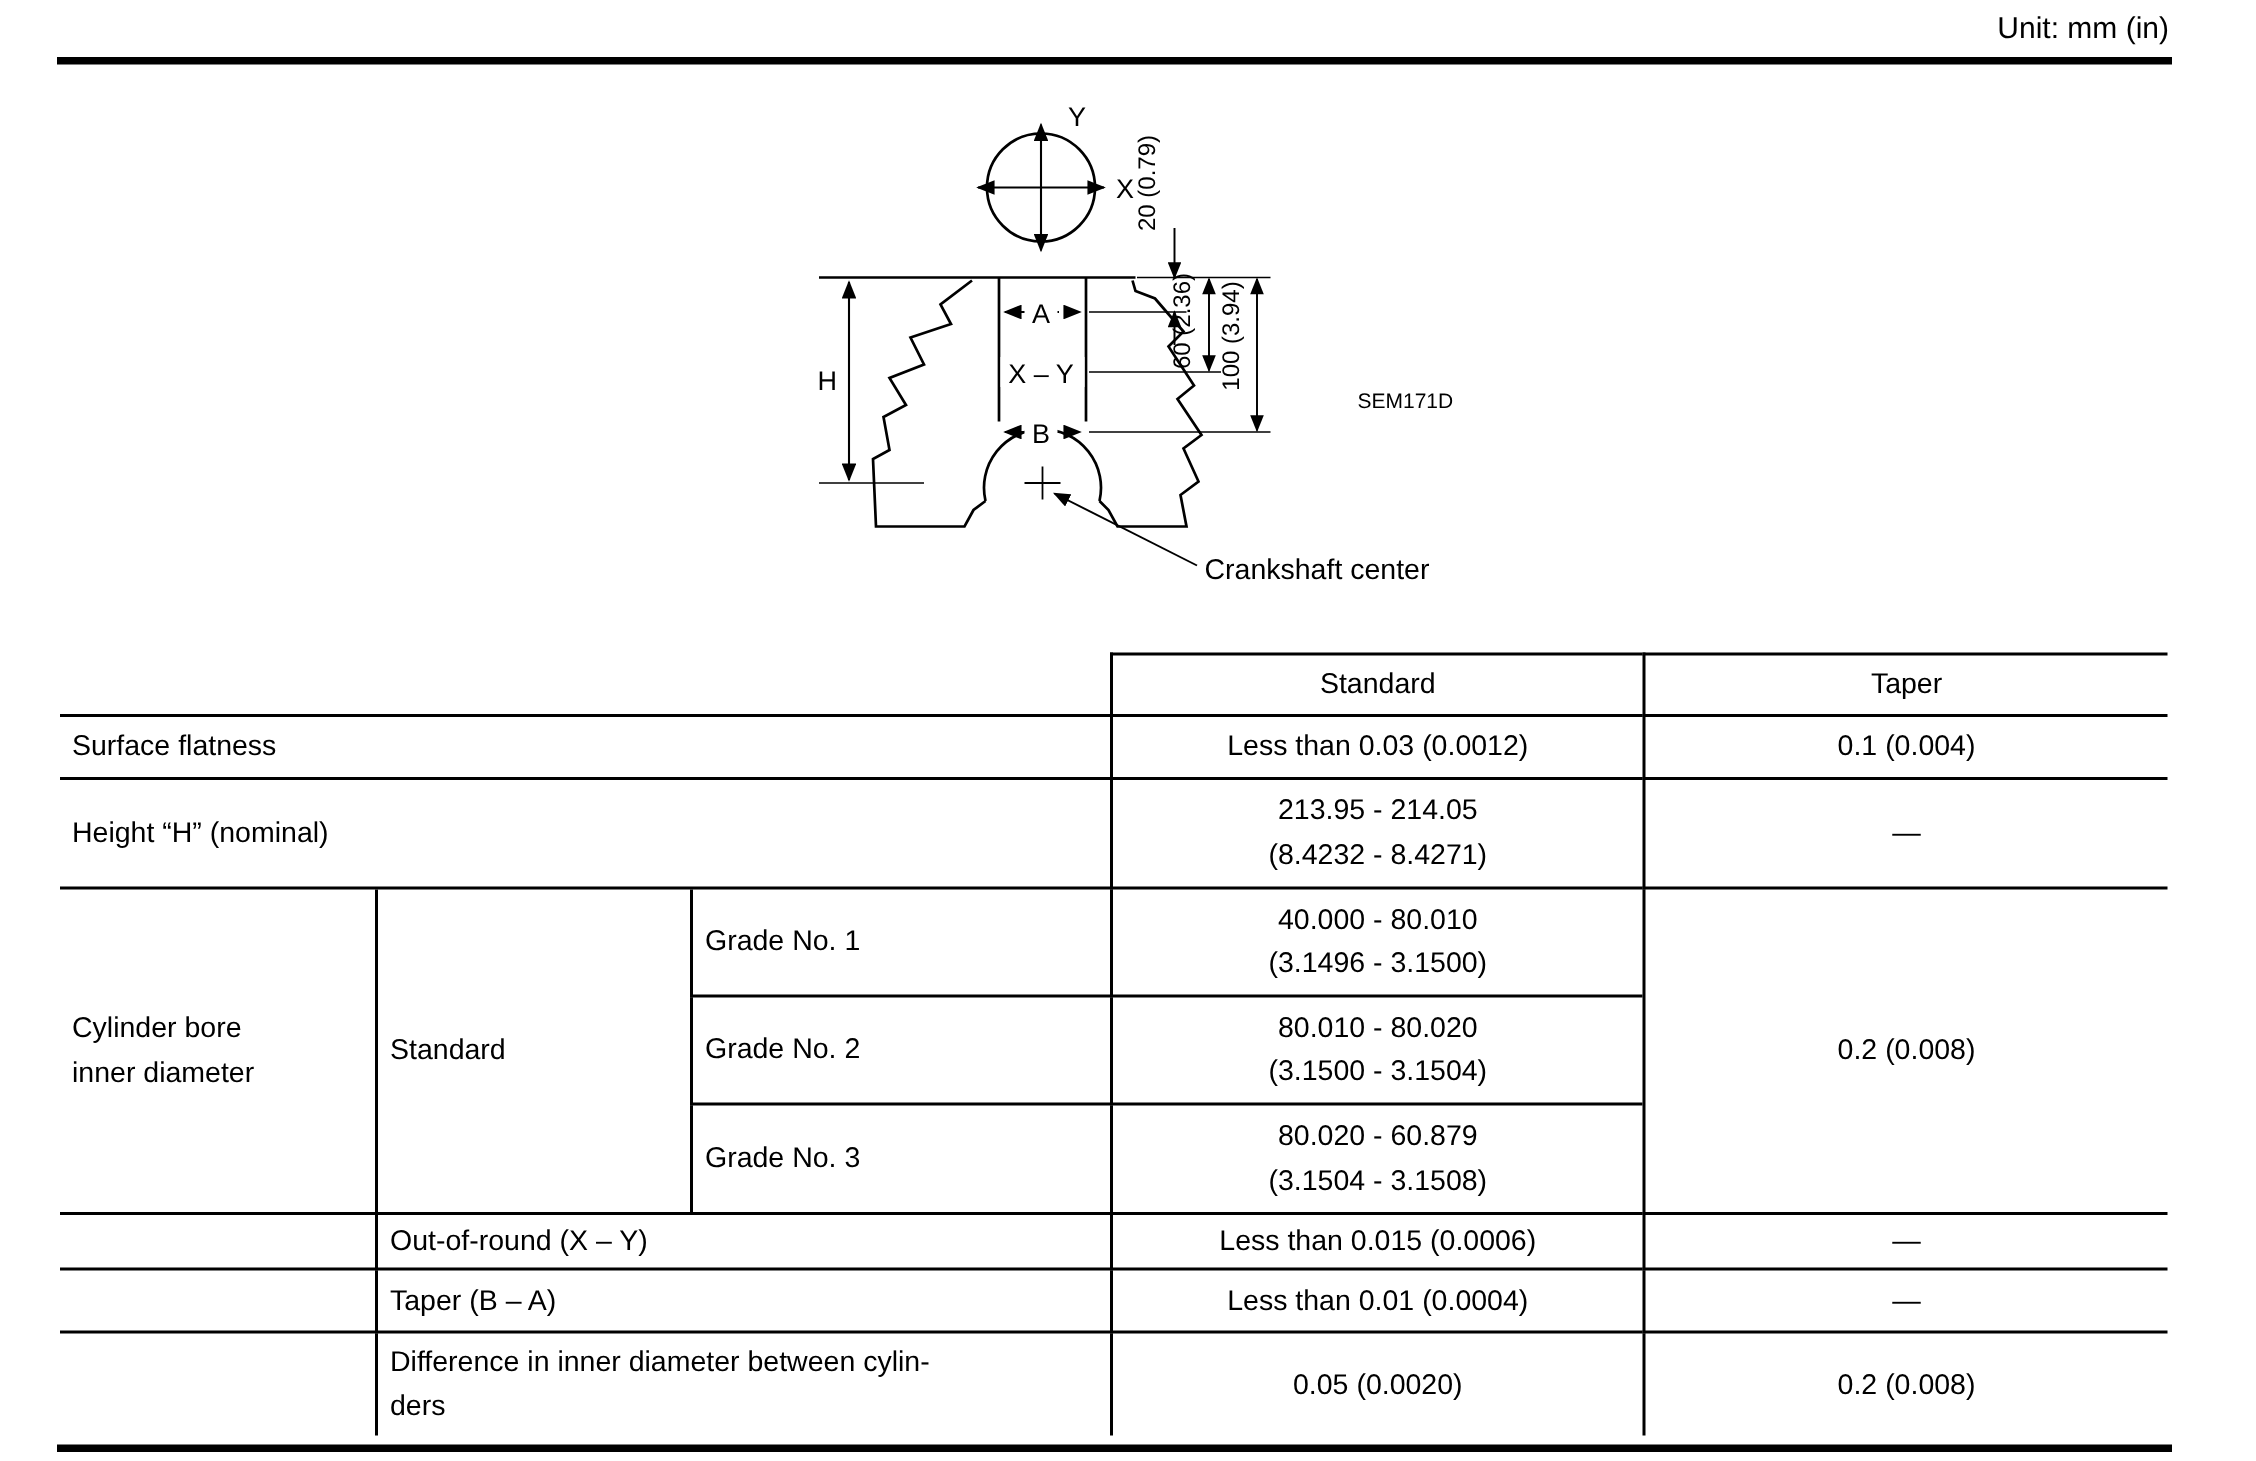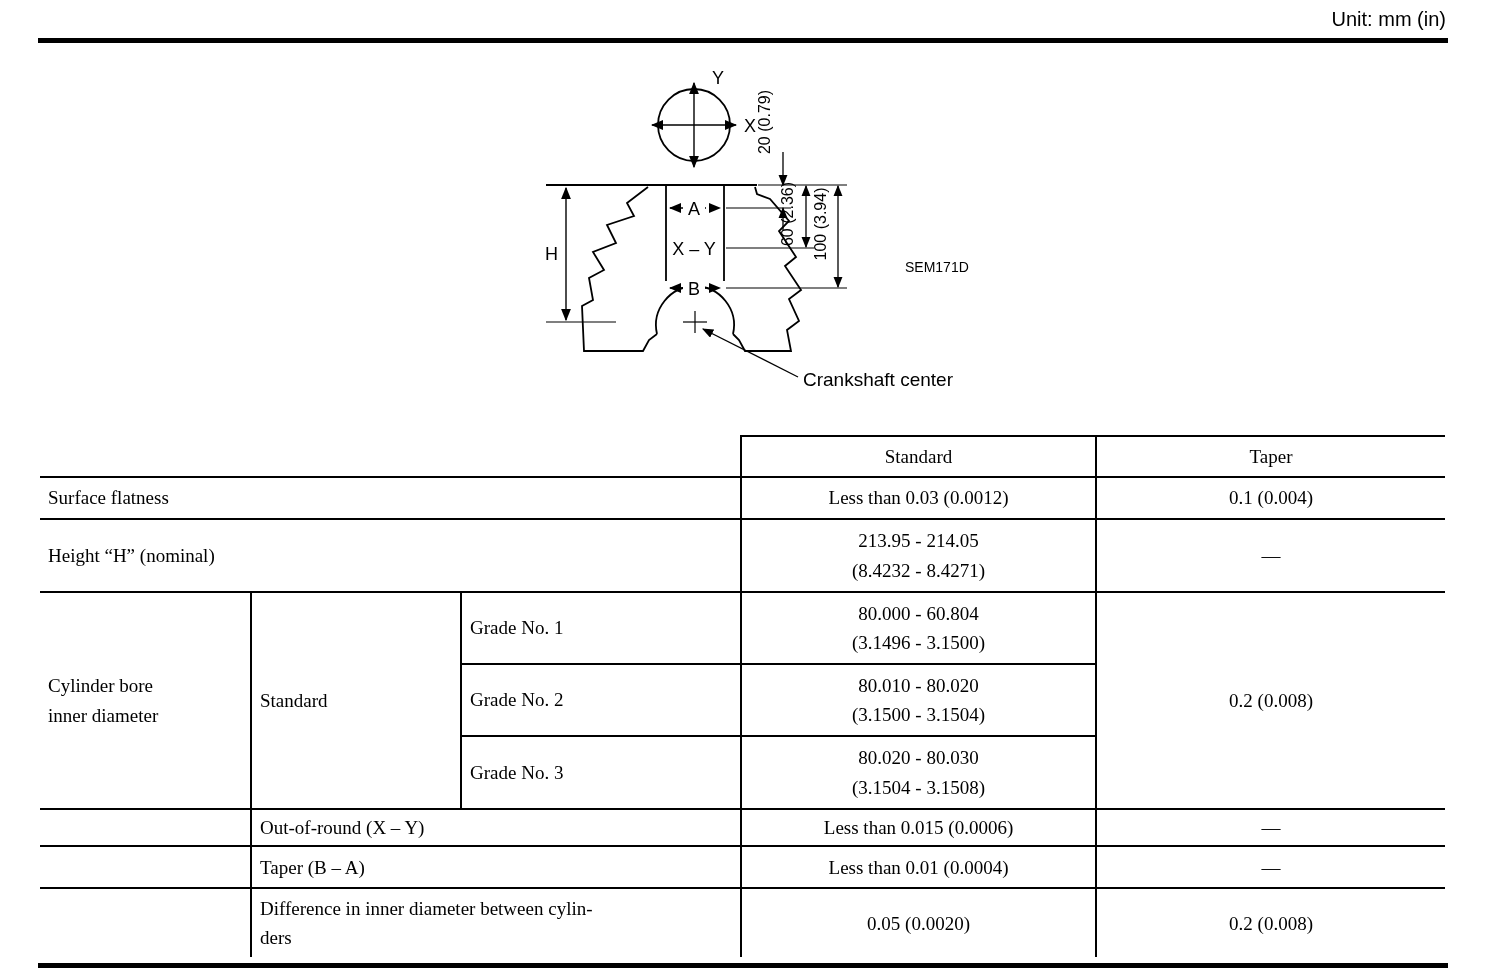--- a/index.html
+++ b/index.html
@@ -16,21 +16,21 @@
   .rule-top { top:38px; }
   .rule-bottom { top:963px; }
 
   .diagram-svg { position:absolute; left:0; top:0; }
 
   table.spec {
     position:absolute; left:40px; top:435px; width:1405px;
     border-collapse:separate; border-spacing:0; table-layout:fixed;
     font-size:19px; line-height:1.55;
   }
-  table.spec td { border-bottom:2px solid #000; vertical-align:middle; padding:3px 8px;font-family:Liberation Serif, serif; }
+  table.spec td { border-bottom:2px solid #000; vertical-align:middle; padding:3px 8px; }
   td.lab { text-align:left; padding-left:14px;margin-top:26px; }
   td.c   { text-align:center; }
   td.bl  { border-left:2px solid #000; }
   td.bt  { border-top:2px solid #000; }
   tr.r-header { height:43px; }
   tr.r-flat   { height:42px; }
   tr.r-height { height:73px; }
   tr.r-g1, tr.r-g2 { height:72px; }
   tr.r-g3     { height:73px; }
   tr.r-oor    { height:24px; }
@@ -151,38 +151,38 @@
       </tr>
 
       <tr class="r-g1">
         <td rowspan="3" class="lab">
           <div>Cylinder bore</div>
           <div>inner diameter</div>
         </td>
         <td rowspan="3" class="bl lab">Standard</td>
         <td class="bl lab">Grade No. 1</td>
         <td class="bl c">
-          <div>80.000 - 60.804</div>
+          <div>40.000 - 80.010</div>
           <div>(3.1496 - 3.1500)</div>
         </td>
         <td rowspan="3" class="bl c">0.2 (0.008)</td>
       </tr>
 
       <tr class="r-g2">
         <td class="bl lab">Grade No. 2</td>
         <td class="bl c">
           <div>80.010 - 80.020</div>
           <div>(3.1500 - 3.1504)</div>
         </td>
       </tr>
 
       <tr class="r-g3">
         <td class="bl lab">Grade No. 3</td>
         <td class="bl c">
-          <div>80.020 - 80.030</div>
+          <div>80.020 - 60.879</div>
           <div>(3.1504 - 3.1508)</div>
         </td>
       </tr>
 
       <tr class="r-oor">
         <td></td>
         <td colspan="2" class="bl lab">Out-of-round (X – Y)</td>
         <td class="bl c">Less than 0.015 (0.0006)</td>
         <td class="bl c">—</td>
       </tr>

